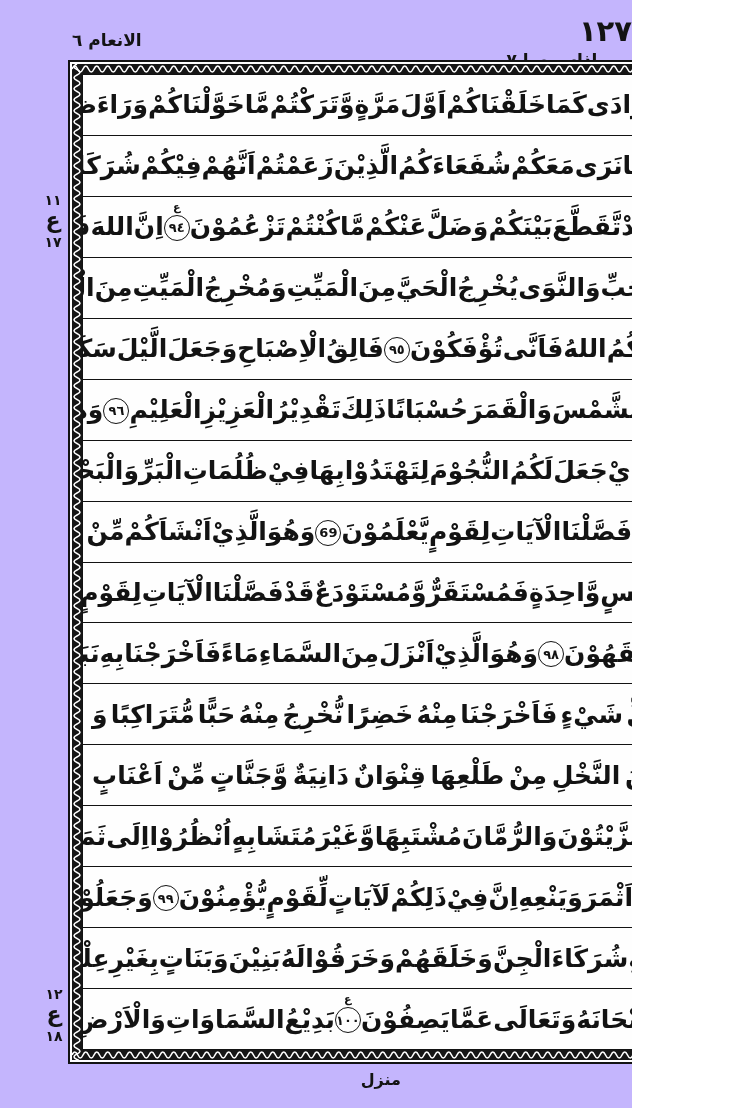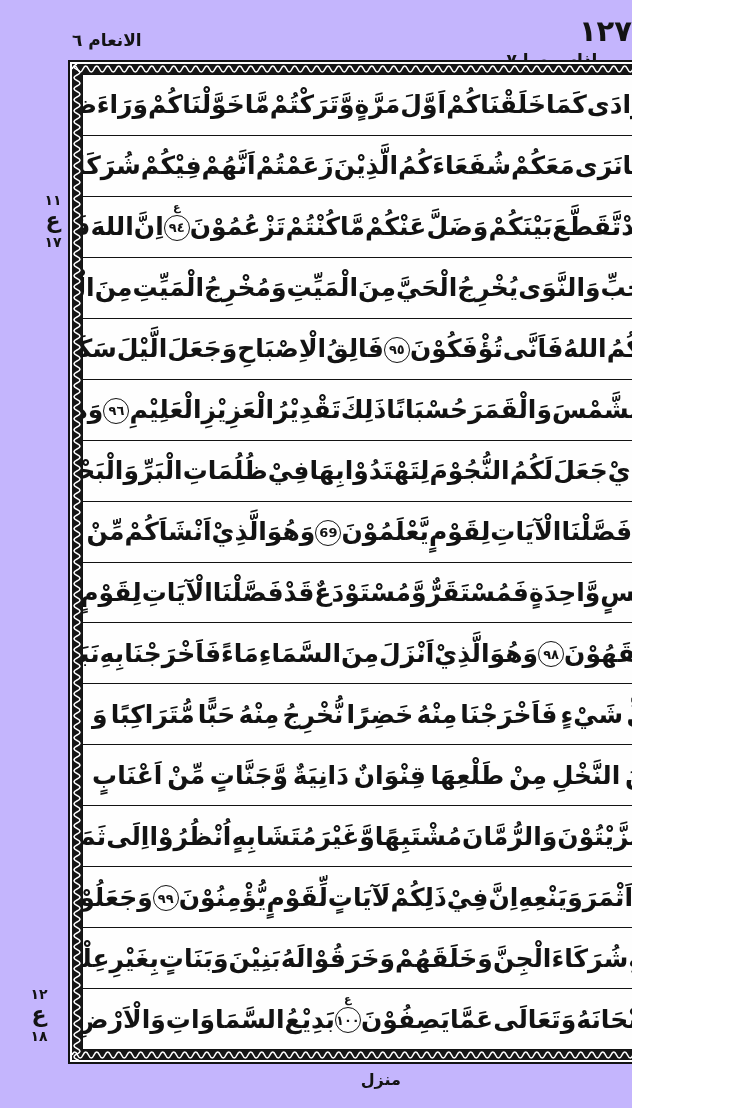--- a/index.html
+++ b/index.html
@@ -44,21 +44,21 @@
   .vnum{font-size:13px;font-weight:700;line-height:1;}
   .rk{position:absolute;top:-14px;right:50%;transform:translateX(50%);font-size:11px;font-weight:700;line-height:1;}
   
   .ruku-marker{
     position:absolute;width:30px;display:flex;flex-direction:column;align-items:center;
     row-gap:3px;font-weight:700;line-height:1;text-align:center;
   }
   .ruku-marker .num{font-size:14px;}
   .ruku-marker .ain{font-size:22px;}
   .marker-1{left:38px;top:193px;}
-  .marker-2{left:24px;top:987px;}
+  .marker-2{left:39px;top:987px;}
   
   .catchword{position:absolute;top:1070px;left:321px;width:80px;text-align:right;font-size:16px;font-weight:700;}
 </style>
 </head>
 <body>
 
 <div class="page">
 
   <span class="hdr-left">الانعام ٦</span>
   <span class="hdr-center">١٢٧</span>

